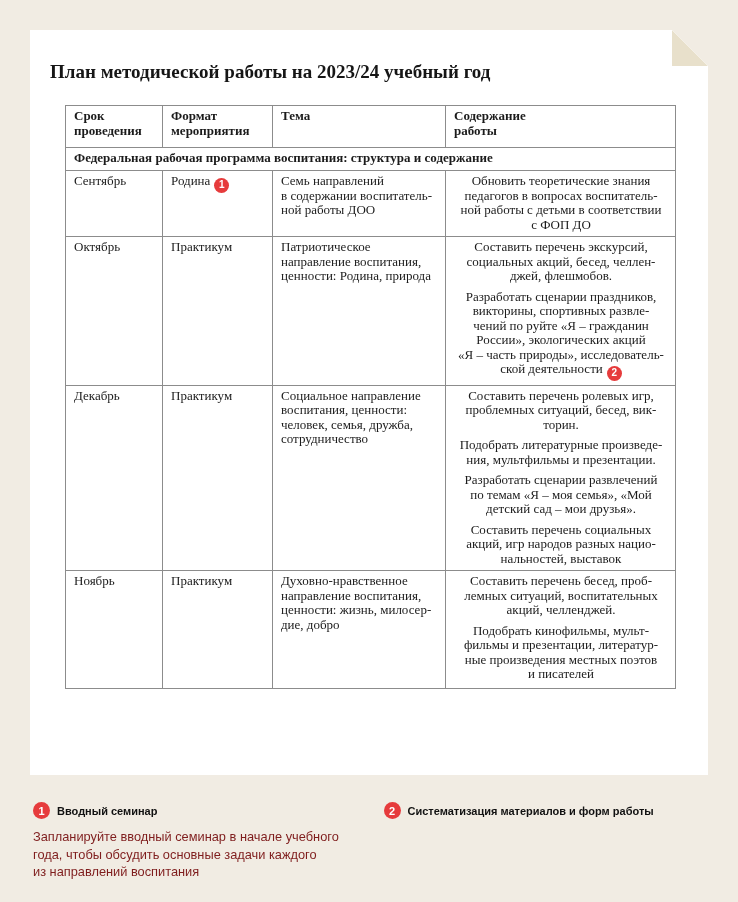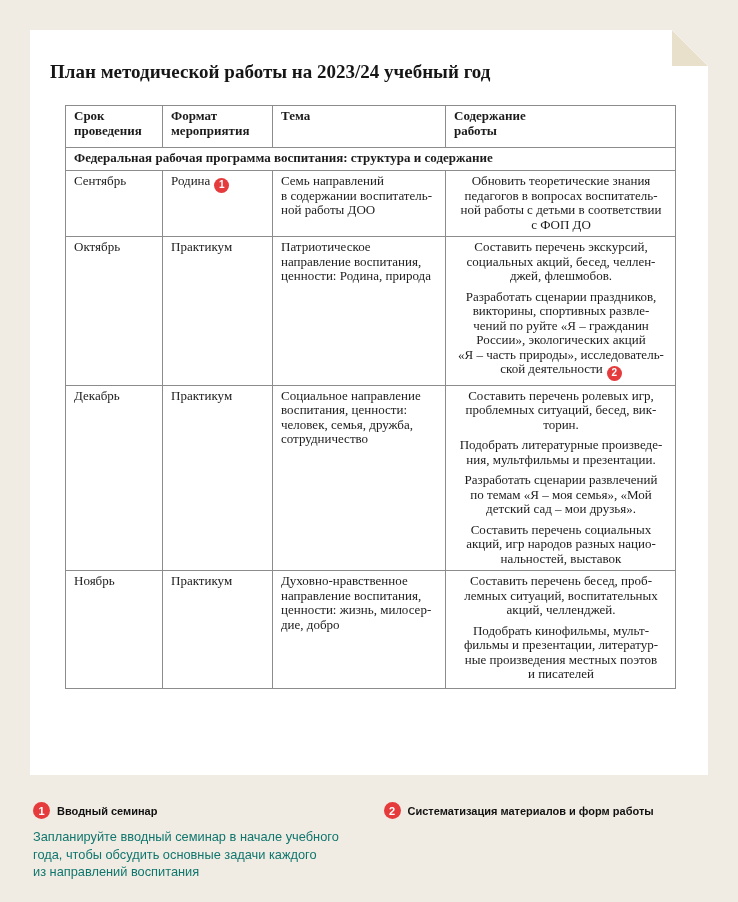--- a/index.html
+++ b/index.html
@@ -106,21 +106,21 @@
     font-size: 11px;
     font-weight: bold;
     color: #111111;
     line-height: 17px;
     padding-top: 1px;
   }
   .fn-body {
     margin-top: 8px;
     font-size: 12.8px;
     line-height: 17.5px;
-    color: #0f766e;
+    color: #7f1d1d;
     white-space: pre-line;
   }
 </style>
 </head>
 <body>
 
 <div class="paper">
   <div class="fold"></div>
 
   <h1 class="title">План методической работы на 2023/24 учебный год</h1>

